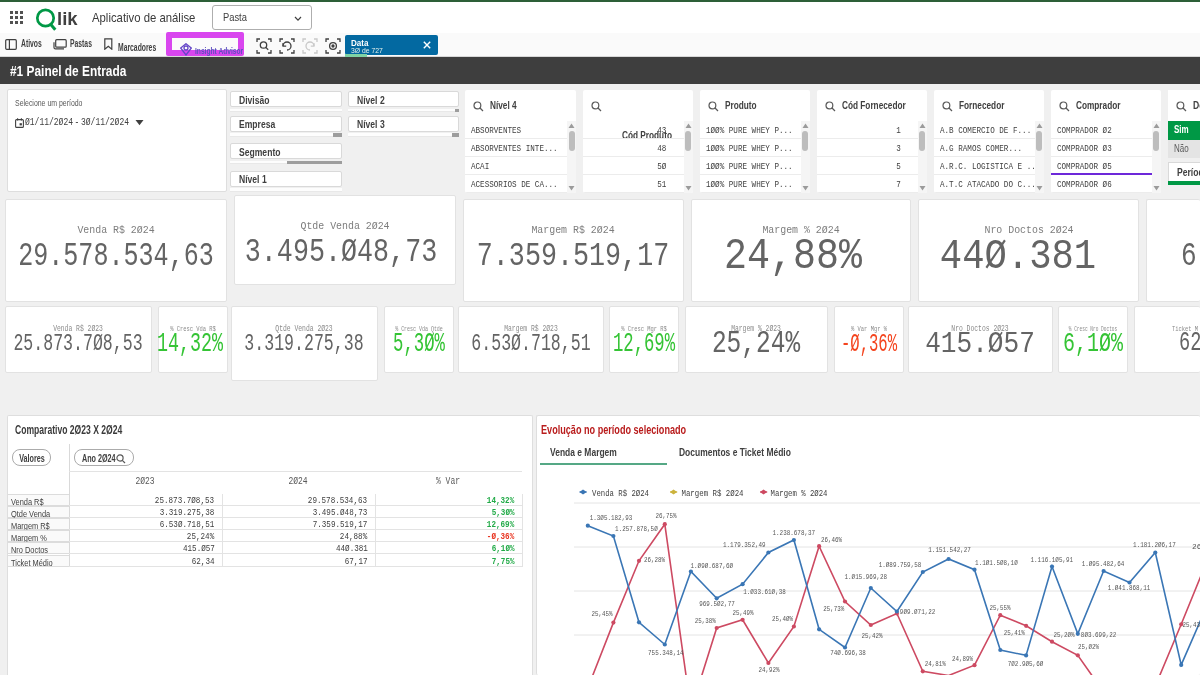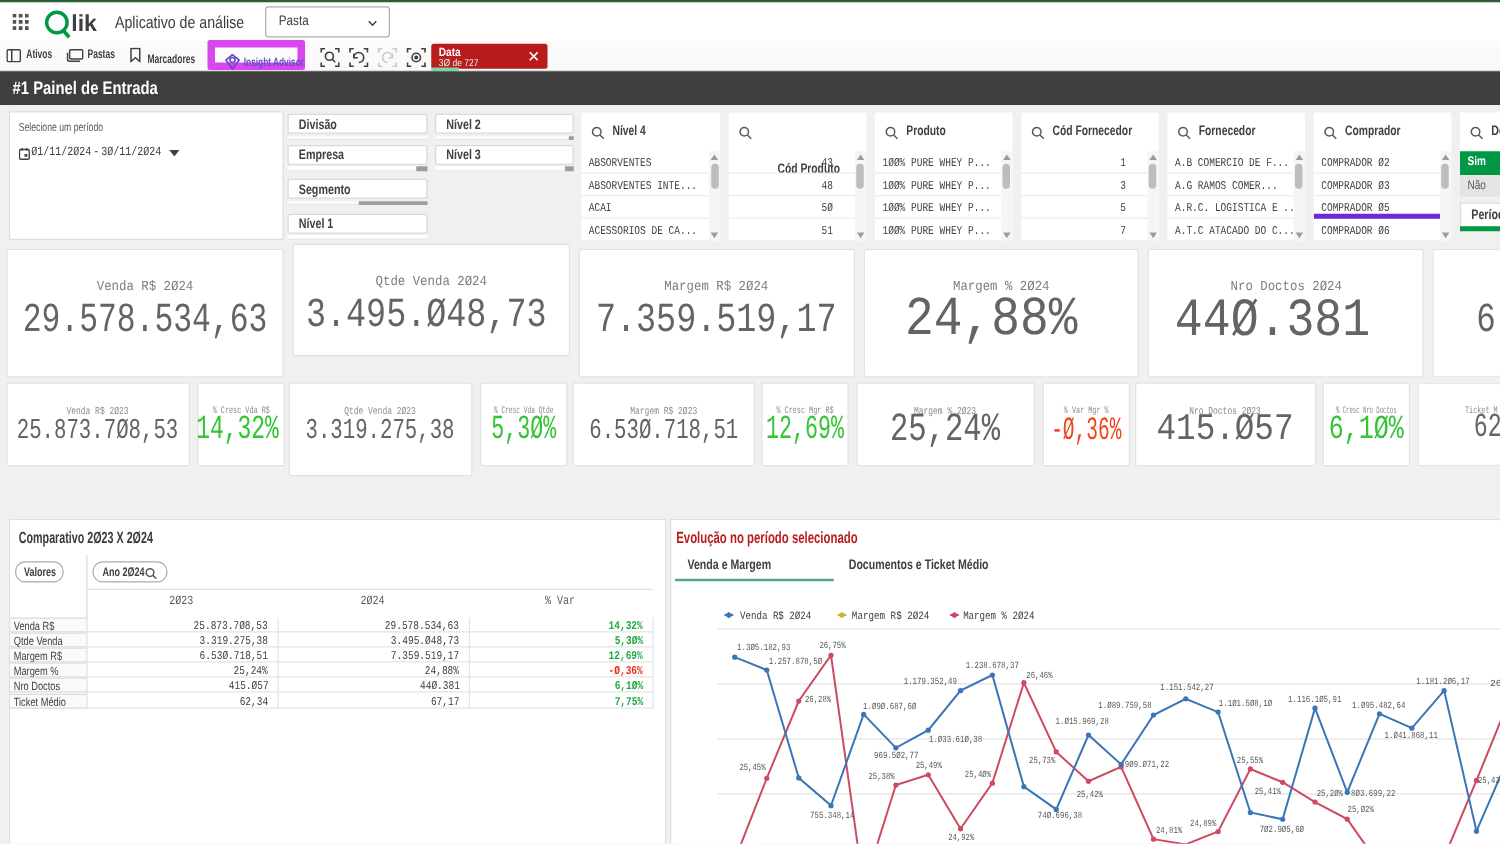--- a/index.html
+++ b/index.html
@@ -101,21 +101,21 @@
     </g>
   </svg>
   <svg class="abs" style="left:325px;top:4.5px;" width="16" height="16">
     <g stroke="#404040" stroke-width="1.3" fill="none">
       <path d="M1 4 v-3 h3 M12 1 h3 v3 M15 12 v3 h-3 M4 15 h-3 v-3"></path>
       <circle cx="8" cy="8" r="3.4"></circle>
         <circle cx="8" cy="8" r="1" fill="#404040"></circle>
     </g>
   </svg>
 
-  <div class="abs" style="left:344.5px;top:1.5px;width:93px;height:20px;background:#b91c1c;border-radius:2px;">
+  <div class="abs" style="left:344.5px;top:1.5px;width:93px;height:20px;background:#0369a1;border-radius:2px;">
     <div class="abs" style="left:6px;top:2px;font-size:9.5px;font-weight:bold;color:#fff;"><span class="cl" style="transform:scaleX(.85);">Data</span></div>
     <div class="abs" style="left:6px;top:11px;font-size:8px;color:#e8f3ec;"><span class="cl" style="transform:scaleX(.85);">3Ø de 727</span></div>
     <svg class="abs" style="right:7px;top:6px;" width="8" height="8">
         <path d="M0.8 0.8 L7.2 7.2 M7.2 0.8 L0.8 7.2" stroke="#fff" stroke-width="1.4"></path>
       </svg>
     <div class="abs" style="left:0;top:19.5px;width:22px;height:2.5px;background:#7fd3a4;"></div>
   </div>
 </div>
 
 <div class="abs" style="left:0;top:57px;width:1200px;height:27px;background:#3e3e3e;">
@@ -313,21 +313,21 @@
         <circle cx="4.4" cy="4.4" r="3.4" fill="none" stroke="#595959" stroke-width="1.2"></circle>
         <line x1="7" y1="7" x2="10" y2="10" stroke="#595959" stroke-width="1.2"></line>
       </svg>
       <div class="abs" style="left:25px;top:9px;font-size:11px;font-weight:bold;color:#404040;"><span class="cl" style="transform:scaleX(0.75);">Comprador</span></div>
       <div class="abs" style="left:0;top:31px;width:101px;height:18px;border-bottom:1px solid #ececec;">
         <span class="cl num" style="transform:scaleX(.8);position:absolute;left:6px;top:3.5px;font-size:9.5px;color:#404040;">COMPRADOR Ø2</span>
       </div>
       <div class="abs" style="left:0;top:49px;width:101px;height:18px;border-bottom:1px solid #ececec;">
         <span class="cl num" style="transform:scaleX(.8);position:absolute;left:6px;top:3.5px;font-size:9.5px;color:#404040;">COMPRADOR Ø3</span>
       </div>
-      <div class="abs" style="left:0;top:67px;width:101px;height:18px;border-bottom:4px solid #6d28d9;">
+      <div class="abs" style="left:0;top:67px;width:101px;height:18px;border-bottom:2px solid #6d28d9;">
         <span class="cl num" style="transform:scaleX(.8);position:absolute;left:6px;top:3.5px;font-size:9.5px;color:#404040;">COMPRADOR Ø5</span>
       </div>
       <div class="abs" style="left:0;top:85px;width:101px;height:18px;border-bottom:1px solid #ececec;">
         <span class="cl num" style="transform:scaleX(.8);position:absolute;left:6px;top:3.5px;font-size:9.5px;color:#404040;">COMPRADOR Ø6</span>
       </div>
       <div class="abs" style="right:0;top:31px;width:9px;height:72px;background:#f5f5f5;">
         <svg class="abs" style="left:1px;top:2px;" width="7" height="6">
           <path d="M3.5 0.5 L6.5 5 H0.5 Z" fill="#9b9b9b"></path>
         </svg>
         <svg class="abs" style="left:1px;bottom:2px;" width="7" height="6">

